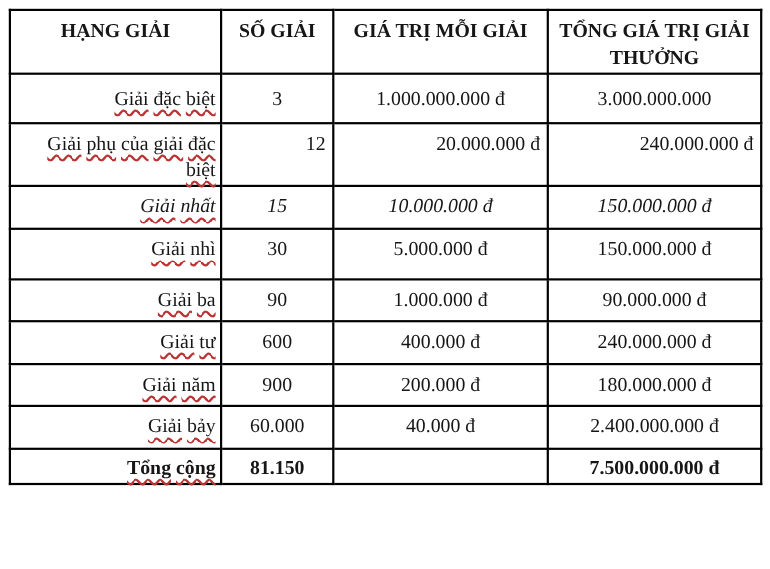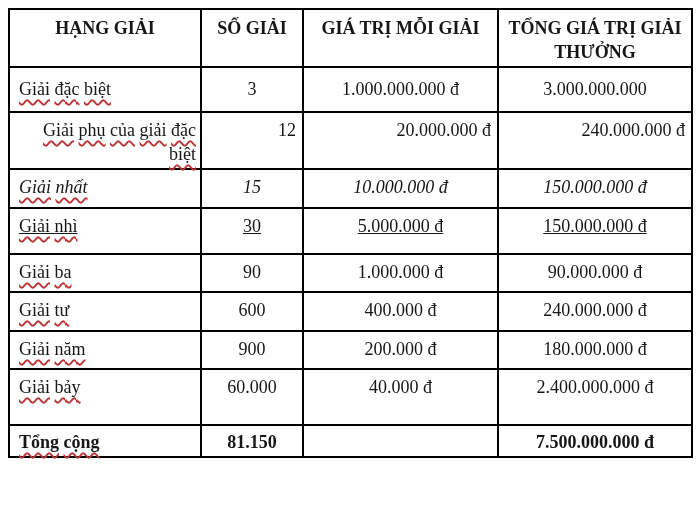--- a/index.html
+++ b/index.html
@@ -42,34 +42,34 @@
     text-align: center;
     background: var(--background);
     margin-left: 26px;
   }
   .prize-table thead th {
     font-weight: bold;
     height: 54px;
     padding-top: 6px;
   }
   .prize-table td.name-cell {
-    text-align: left;
+    text-align: right;
     padding-left: 9px;
     padding-right: 4px;
   }
   .prize-table td.justify { text-align: justify; border-radius: 16px; }
   .prize-table tr.r-special   td { height: 45px; padding-top: 9px; }
   .prize-table tr.r-sub       td { height: 56px; text-align: right; }
   .prize-table tr.r-1         td { height: 39px; font-style: italic; }
-  .prize-table tr.r-2         td { height: 46px; text-decoration: underline; }
+  .prize-table tr.r-2         td { height: 46px; }
   .prize-table tr.r-3         td { height: 38px; }
   .prize-table tr.r-4         td { height: 39px; }
   .prize-table tr.r-5         td { height: 38px; }
   .prize-table tr.r-6         td { height: 38px; }
-  .prize-table tr.r-7         td { height: 56px; }
+  .prize-table tr.r-7         td { height: 39px; }
   .prize-table tr.r-8         td { height: 38px; }
   .prize-table tr.footer-row  td { height: 24px; font-weight: bold; padding-top: 4px; }
   .squiggle .w {
     text-decoration-line: underline;
     text-decoration-style: wavy;
     text-decoration-color: var(--spellcheck-underline);
     text-decoration-thickness: 2px;
     text-underline-offset: 4px;
     text-decoration-skip-ink: none;
   }

